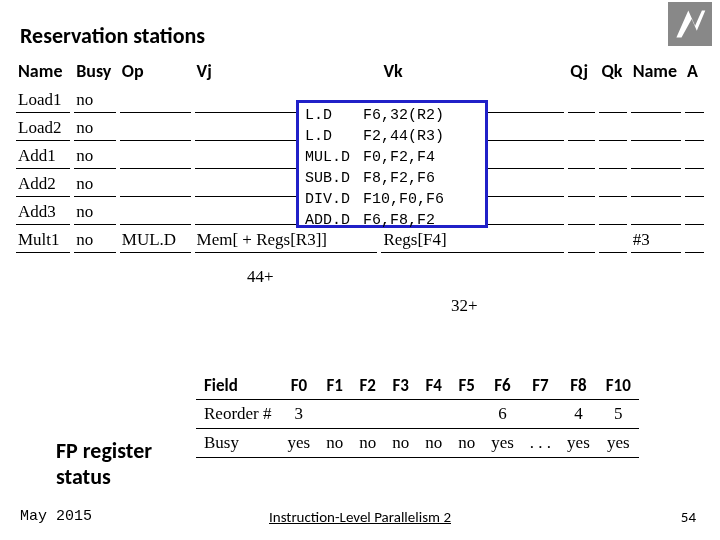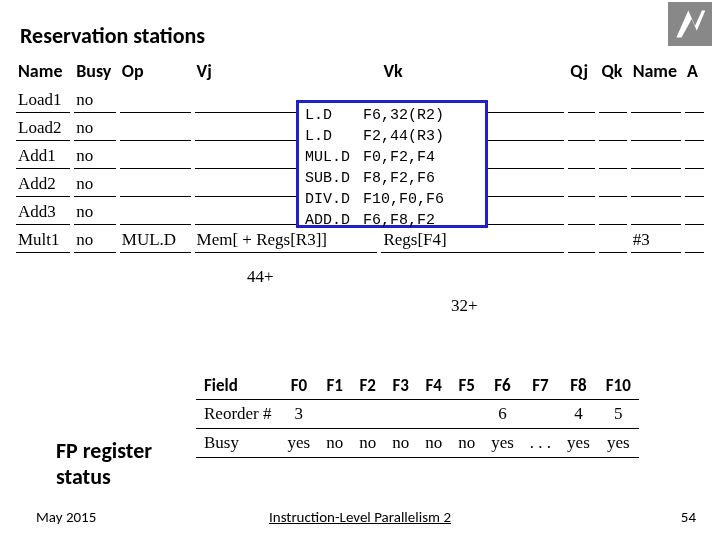--- a/index.html
+++ b/index.html
@@ -154,21 +154,21 @@
   .footer {
     position: absolute;
     bottom: 10px;
     left: 0;
     right: 0;
     height: 22px;
     font-family: Calibri, Arial, sans-serif;
     font-size: 15px;
     color: #000;
   }
-  .footer .date { position: absolute; left: 36px; }
+  .footer .date { position: absolute; left: 20px; font-family: Liberation Mono, monospace; }
   .footer .course { position: absolute; left: 0; right:0; text-align:center; text-decoration: underline;}
   .footer .page { position: absolute; right: 24px; }
 </style>
 </head>
 <body>
 
 <div class="header">
   <div class="title">Reservation stations</div>
   <div class="logo">
     <svg viewBox="0 0 40 40">

